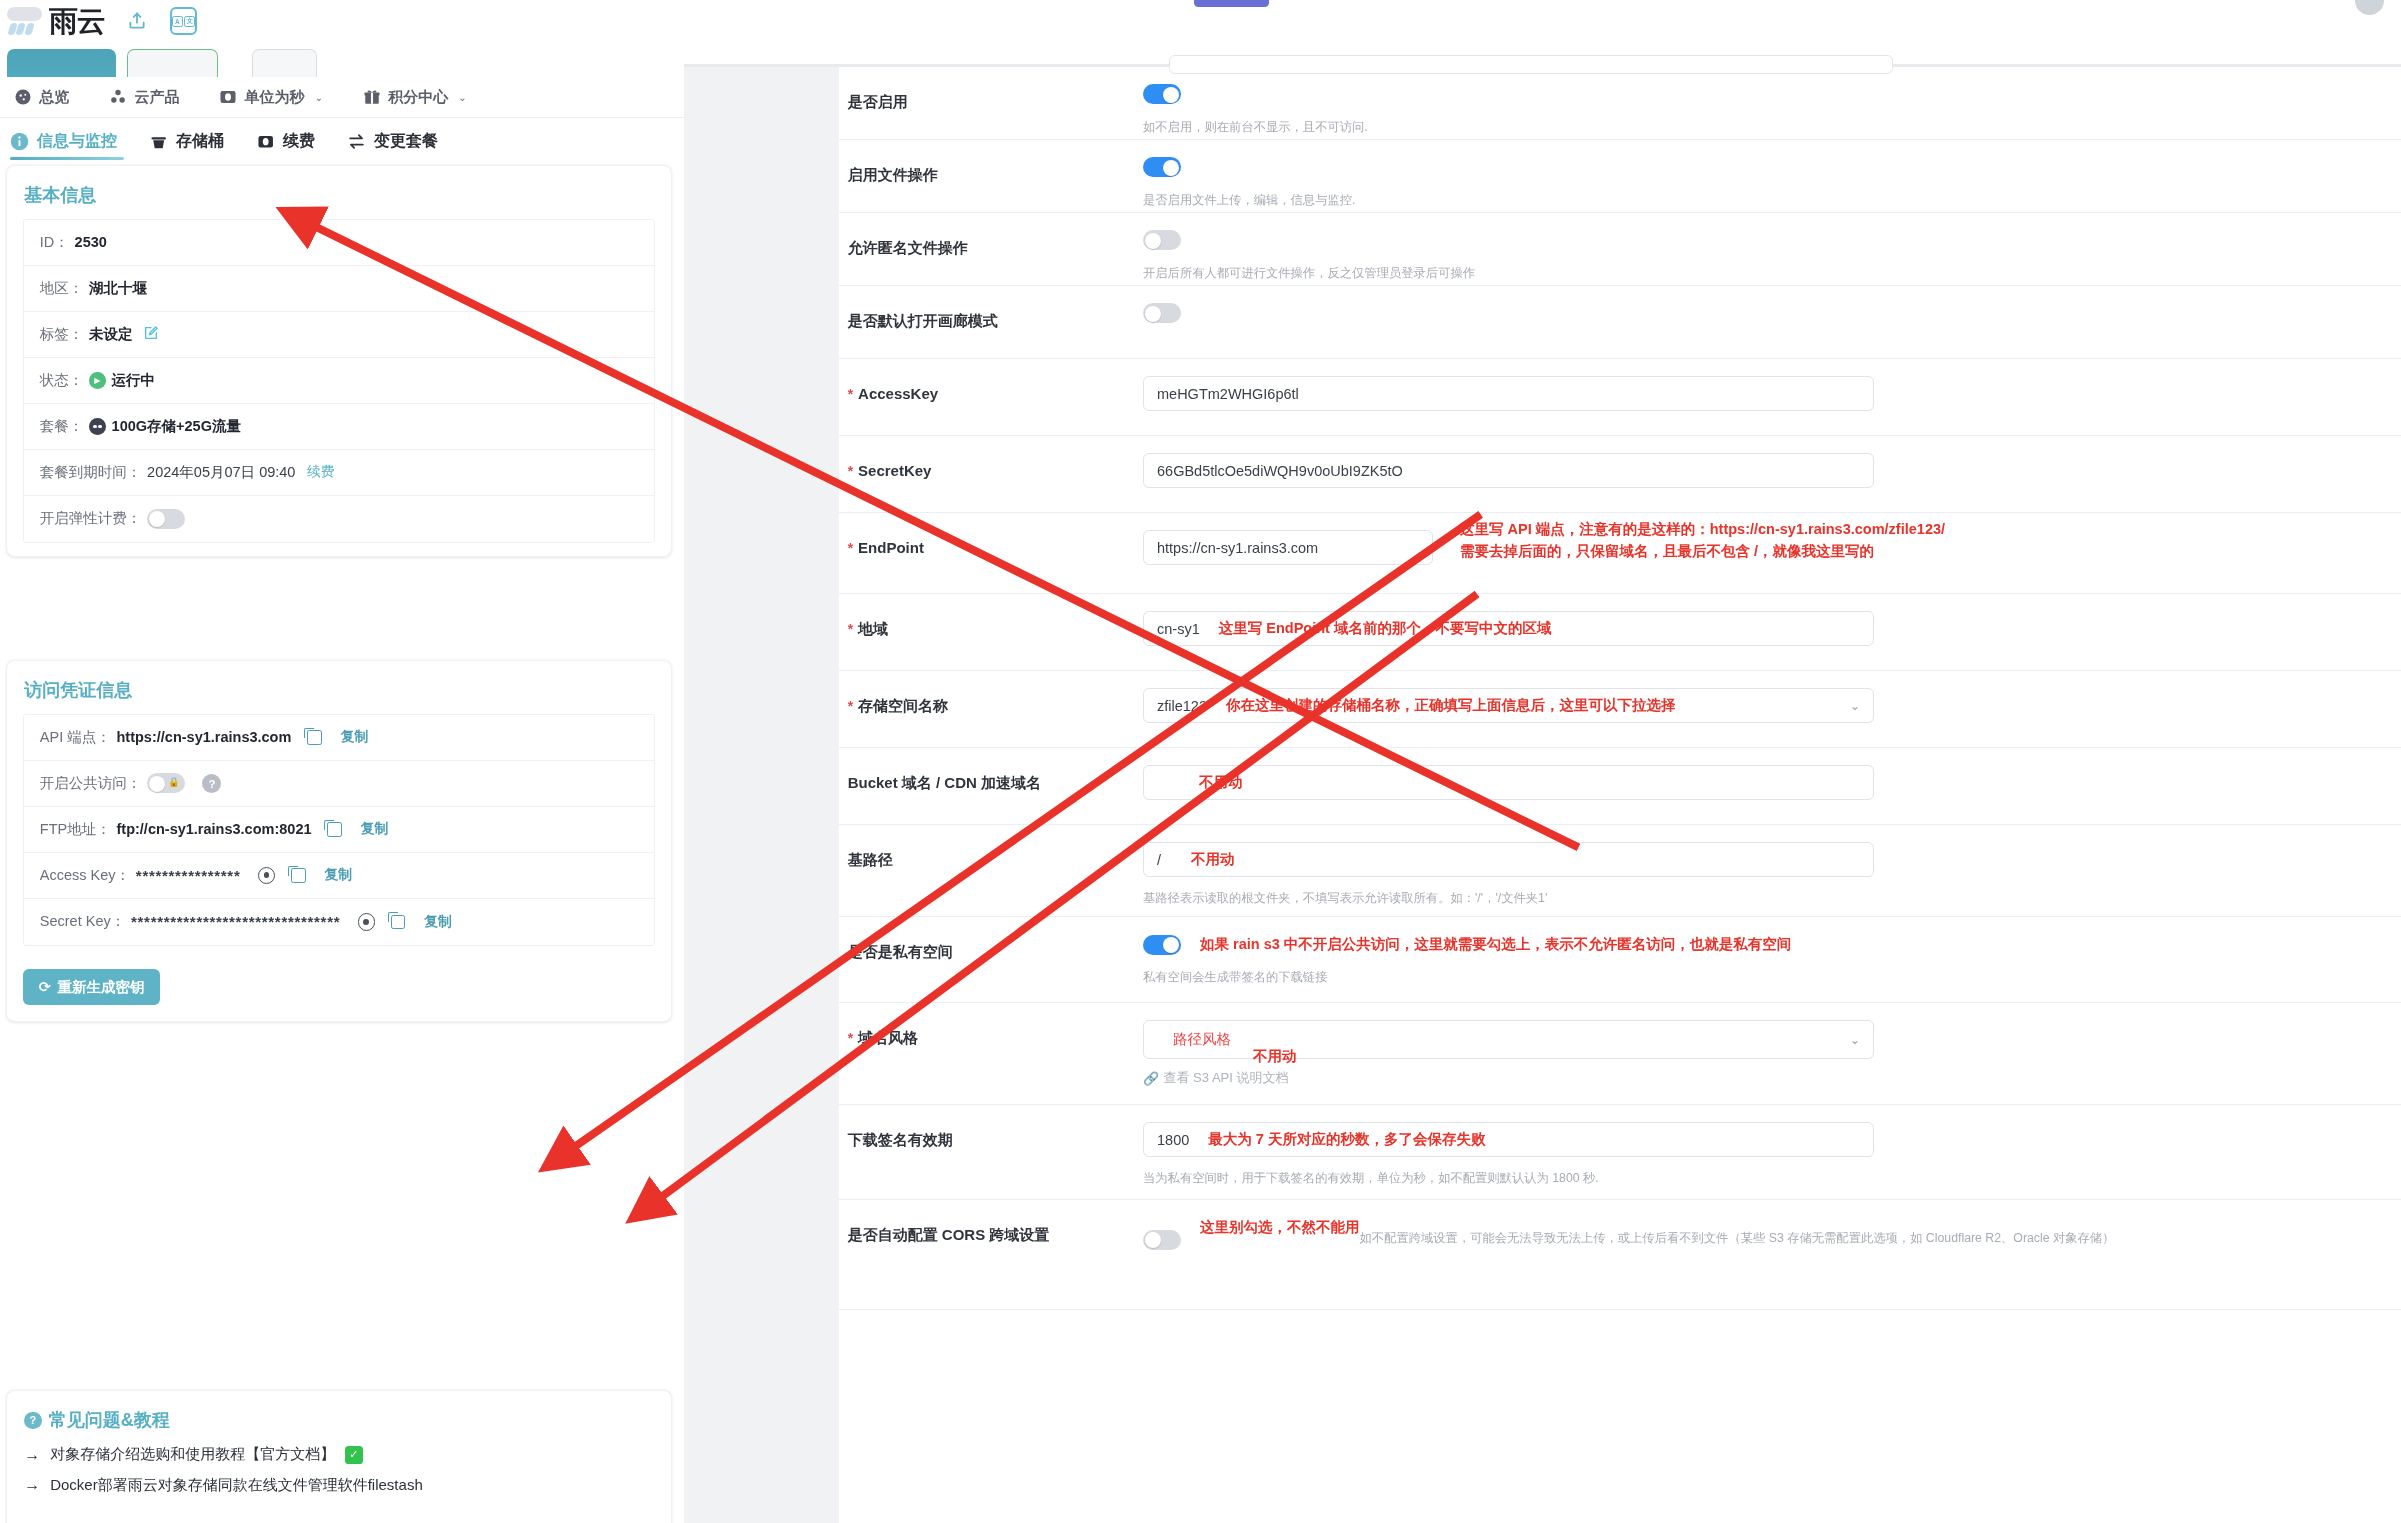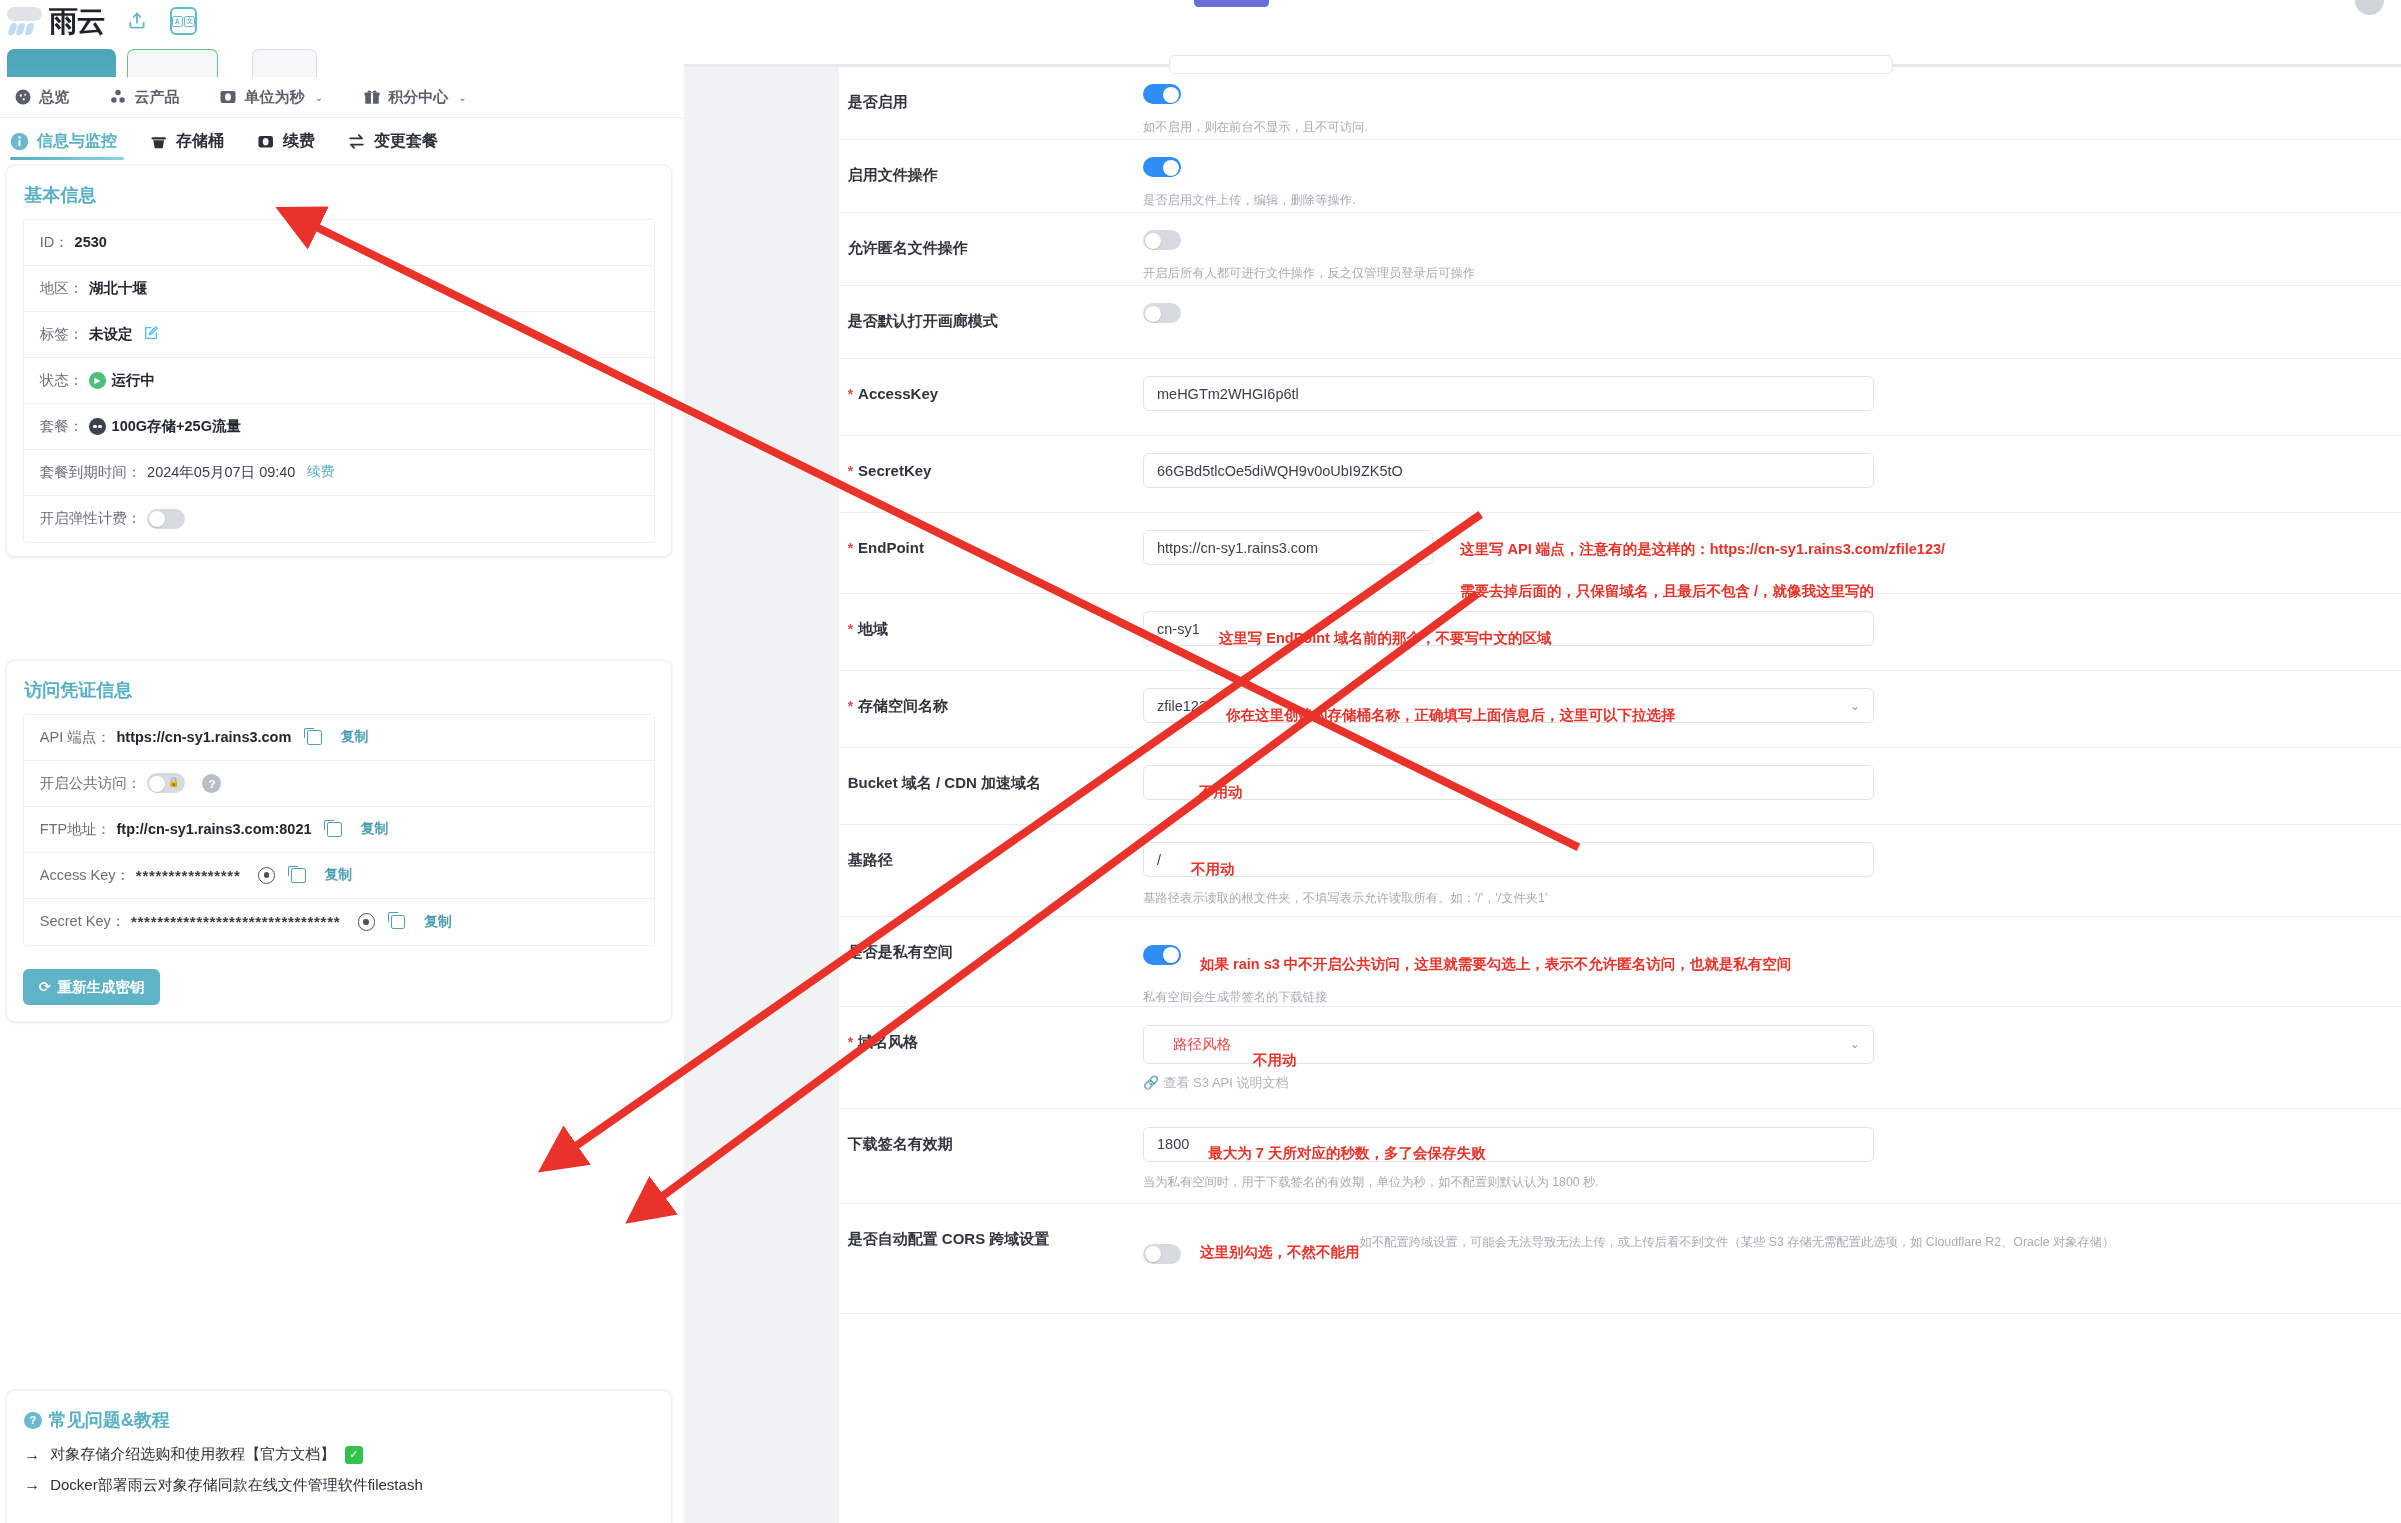--- a/index.html
+++ b/index.html
@@ -156,21 +156,21 @@
 
   .finput {
     width: 731px; height: 35px; border: 0.7px solid #e1e3e8; border-radius: 5.8px;
     background: #fff; display: flex; align-items: center; padding: 0 13px;
     font-size: 14.5px; color: #3a3f48; position: relative;
   }
   .finput.tall { height: 39px; }
   .finput .chev { position: absolute; right: 13px; top: 50%; transform: translateY(-50%); color: #9aa0a8; font-size: 12.3px; }
   .finput .select-val { color: #ef4444; margin-left: 16px; }
 
-  .anno { color: #e8332a; font-weight: 700; font-size: 14.5px; line-height: 1.5; white-space: nowrap; margin-top: 20px; }
+  .anno { color: #e8332a; font-weight: 700; font-size: 14.5px; line-height: 1.5; white-space: nowrap; }
   .anno.strong { font-weight: 800; }
   .anno-abs { position: absolute; white-space: nowrap; }
   .anno-inline { margin-left: 19px; }
 
   .doc-link { font-size: 13px; color: #aeb2ba; margin-top: 10px; display: flex; align-items: center; gap: 4.3px;}
 
   
   #arrows { position: absolute; left: 0; top: 0; width: 2401px; height: 1524px; pointer-events: none; }
 </style>
 </head>
@@ -439,21 +439,21 @@
             <div class="fhint">如不启用，则在前台不显示，且不可访问.</div>
           </div>
         </div>
       </div>
 
       <div class="frow">
         <div class="frow-inner">
           <div class="flabel">启用文件操作</div>
           <div class="fctrl">
             <span class="switch on"><span class="knob"></span></span>
-            <div class="fhint">是否启用文件上传，编辑，删除等操作.</div>
+            <div class="fhint">是否启用文件上传，编辑，信息与监控.</div>
           </div>
         </div>
       </div>
 
       <div class="frow">
         <div class="frow-inner">
           <div class="flabel">允许匿名文件操作</div>
           <div class="fctrl">
             <span class="switch"><span class="knob"></span></span>
             <div class="fhint">开启后所有人都可进行文件操作，反之仅管理员登录后可操作</div>

